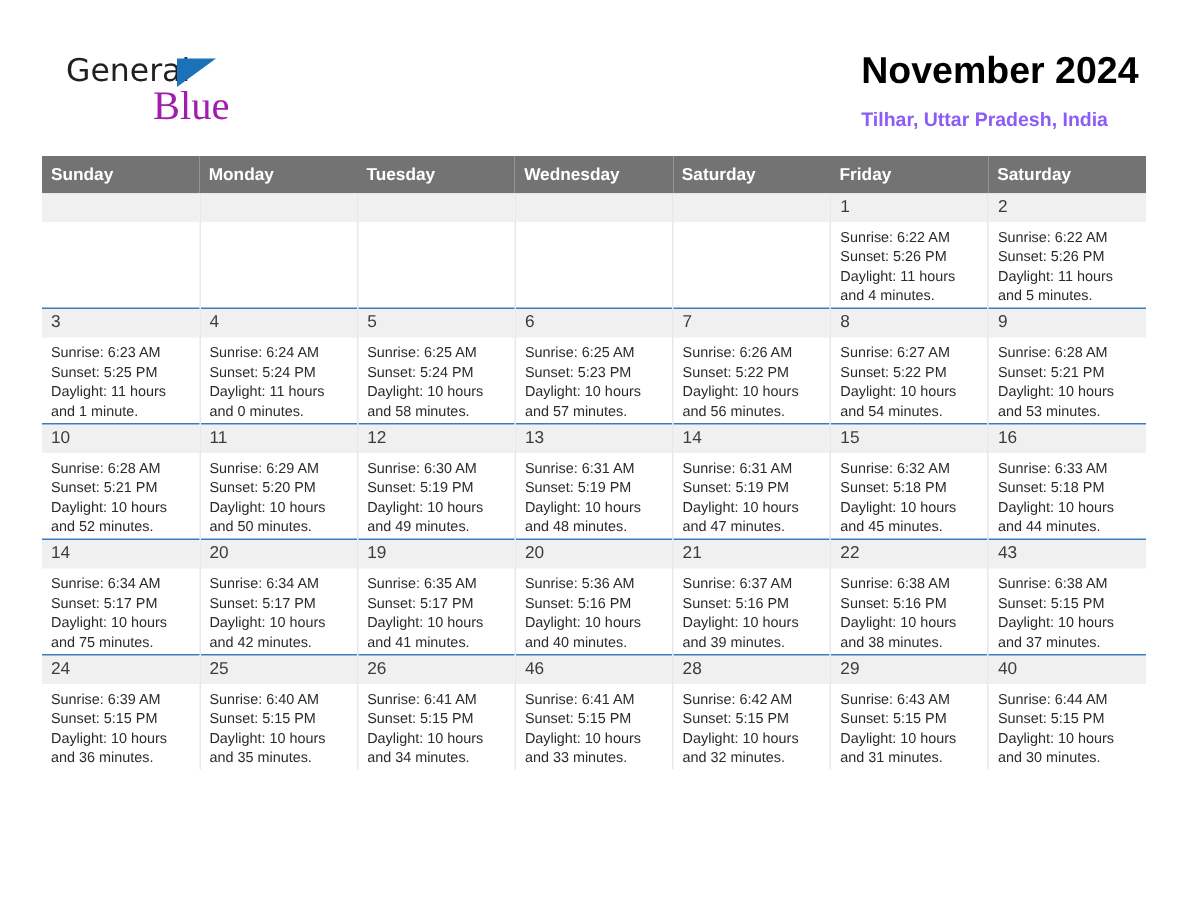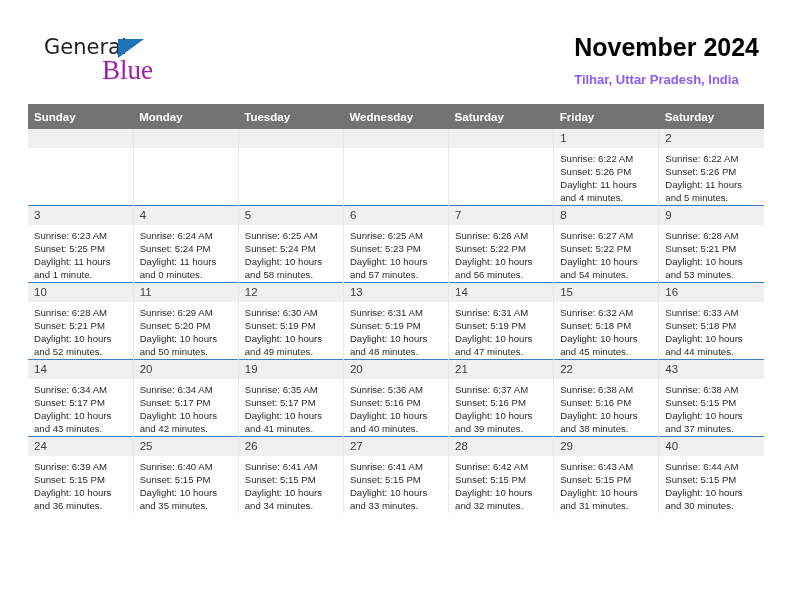--- a/index.html
+++ b/index.html
@@ -346,21 +346,21 @@
             </div>
           </td>
         </tr>
         <tr class="week-row">
           <td>
             <span class="daynum">14</span>
             <div class="cell-lines">
               <div>Sunrise: 6:34 AM</div>
               <div>Sunset: 5:17 PM</div>
               <div>Daylight: 10 hours</div>
-              <div>and 43 minutes.</div>
+              <div>and 75 minutes.</div>
             </div>
           </td>
           <td>
             <span class="daynum">20</span>
             <div class="cell-lines">
               <div>Sunrise: 6:34 AM</div>
               <div>Sunset: 5:17 PM</div>
               <div>Daylight: 10 hours</div>
               <div>and 42 minutes.</div>
             </div>
@@ -433,21 +433,21 @@
           <td>
             <span class="daynum">26</span>
             <div class="cell-lines">
               <div>Sunrise: 6:41 AM</div>
               <div>Sunset: 5:15 PM</div>
               <div>Daylight: 10 hours</div>
               <div>and 34 minutes.</div>
             </div>
           </td>
           <td>
-            <span class="daynum">27</span>
+            <span class="daynum">46</span>
             <div class="cell-lines">
               <div>Sunrise: 6:41 AM</div>
               <div>Sunset: 5:15 PM</div>
               <div>Daylight: 10 hours</div>
               <div>and 33 minutes.</div>
             </div>
           </td>
           <td>
             <span class="daynum">28</span>
             <div class="cell-lines">

